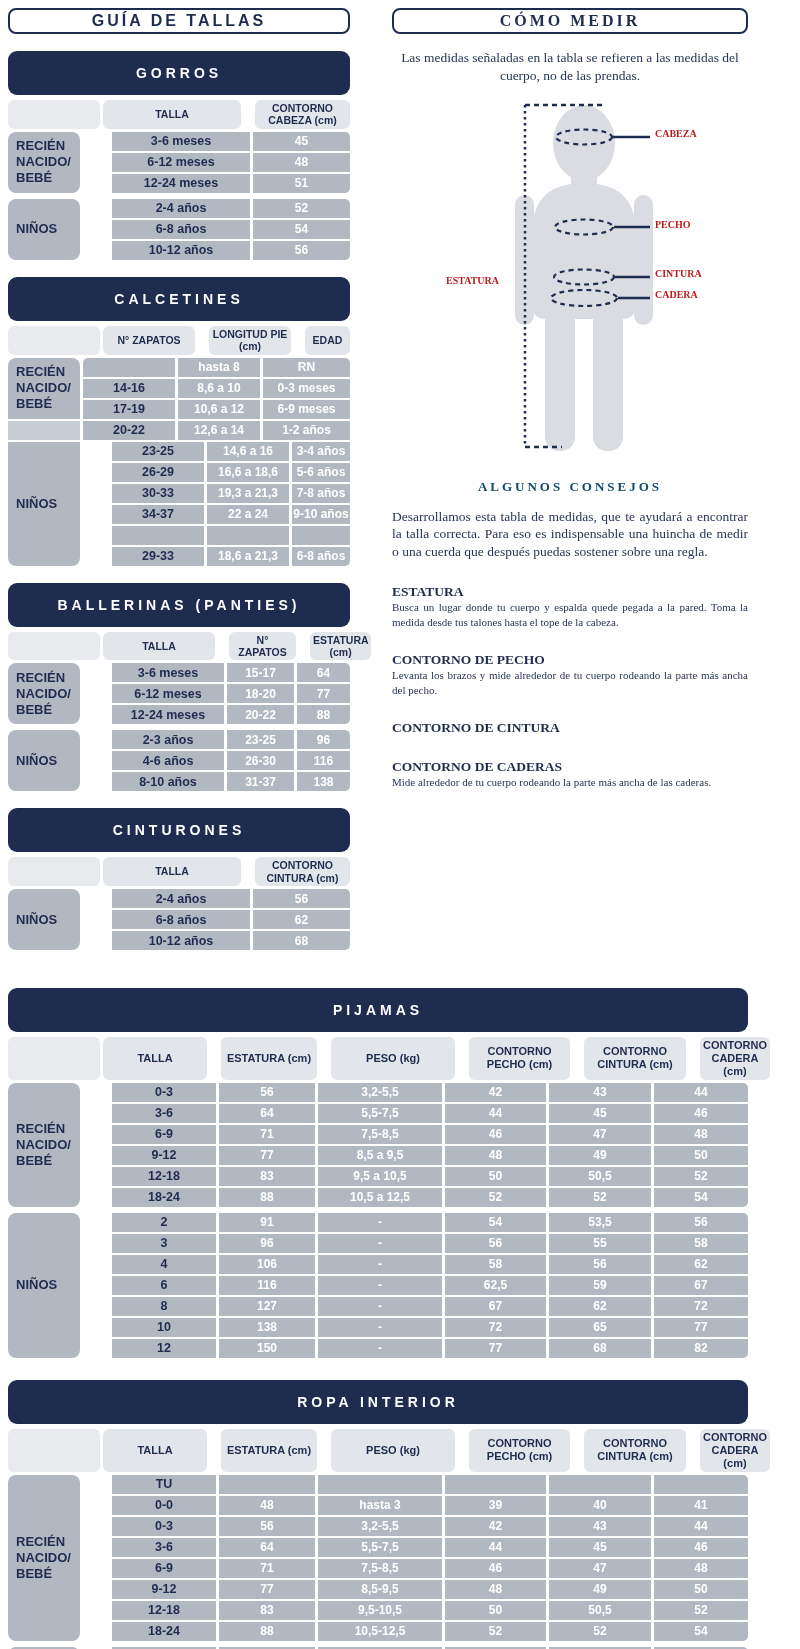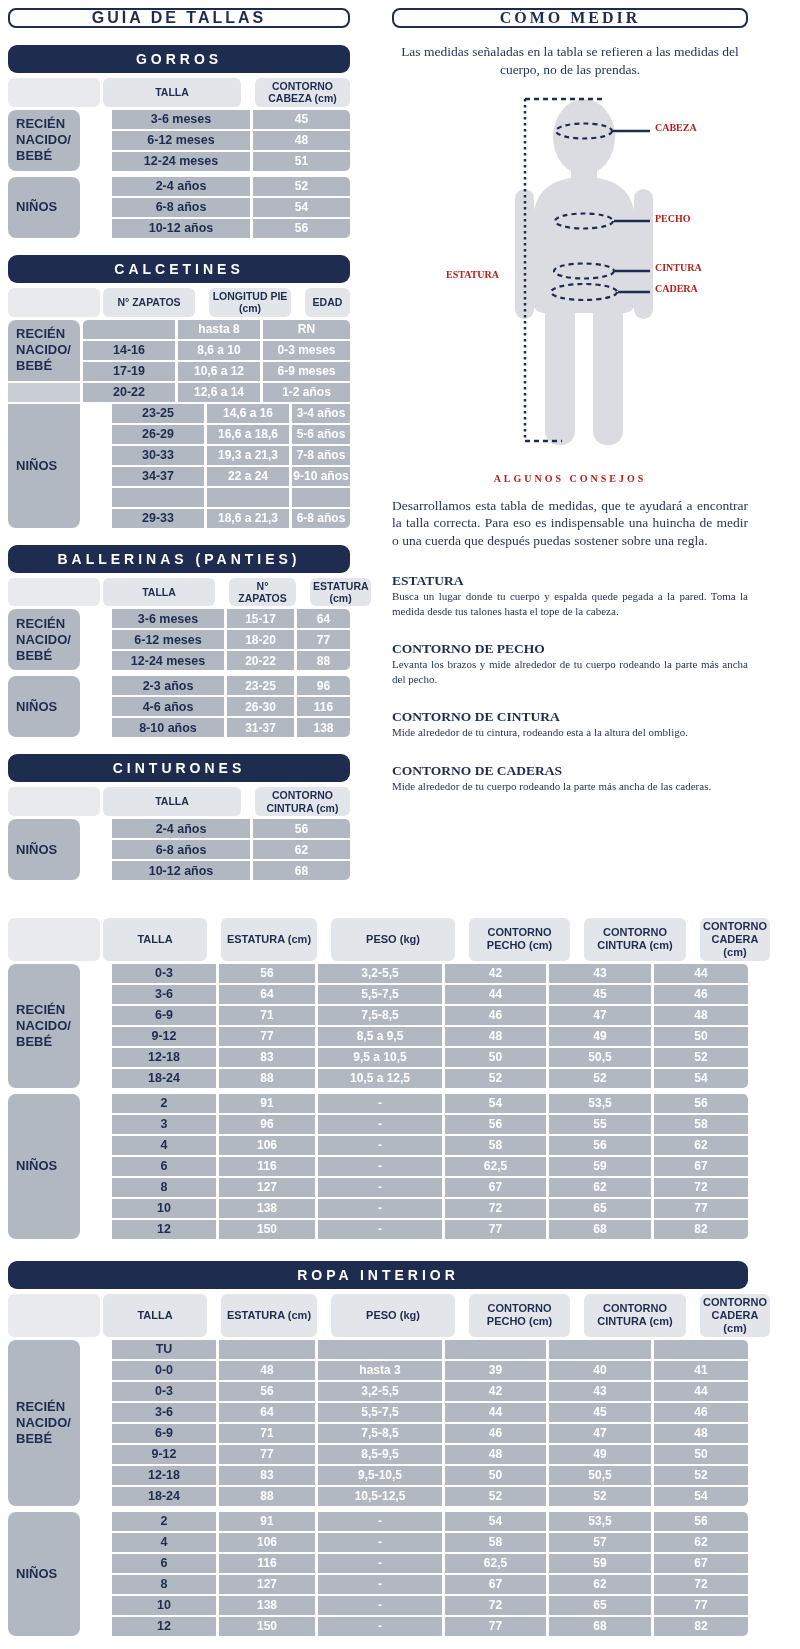--- a/index.html
+++ b/index.html
@@ -8,28 +8,28 @@
     width: 800px; min-height: 1649px;
     font-family: "Liberation Sans", sans-serif;
     color: #1e2c50;
   }
   .page { width: 740px; margin-left: 8px; padding-top: 8px; }
   .topgrid { display: flex; justify-content: space-between; align-items: flex-start; }
   .colL { width: 342px; flex-shrink: 0; }
   .colR { width: 356px; flex-shrink: 0; font-family: Liberation Serif, serif; }
 
   .titlebox {
-    height: 20px; border: 2px solid #1e2c50; border-radius: 8px; background: #fff;
+    height: 26px; border: 2px solid #1e2c50; border-radius: 8px; background: #fff;
     display: flex; align-items: center; justify-content: center;
     font-weight: bold; font-size: 16px; letter-spacing: 3px; color: #1e2c50;
   }
 
   .table { margin-top: 17px; }
   .banner {
-    height: 28px; background: #1e2c50; border-radius: 9px; color: #fff;
+    height: 44px; background: #1e2c50; border-radius: 9px; color: #fff;
     font-weight: bold; font-size: 14px; letter-spacing: 4px;
     display: flex; align-items: center; justify-content: center; margin-bottom: 5px;
   }
   .headrow { display: flex; margin-bottom: 3px; }
   .corner { width: 92px; margin-right: 3px; background: #e9eaee; border-radius: 6px; flex-shrink: 0; }
   .head { flex: 1; display: grid; column-gap: 14px; }
   .hcell {
     background: #e2e5e9; border-radius: 6px; color: #1e2c50;
     display: flex; align-items: center; justify-content: center; text-align: center;
     font-weight: bold; font-size: 10.5px; line-height: 1.18; min-height: 26px; padding: 2px 3px;
@@ -76,21 +76,21 @@
   .diagram svg { position: absolute; left: 0; top: 0; }
   .dlabel { position: absolute; font-weight: bold; font-size: 10px; color: #b91c1c; white-space: nowrap; }
   .lab-cabeza { left: 263px; top: 37px; }
   .lab-pecho { left: 263px; top: 128px; }
   .lab-cintura { left: 263px; top: 177px; }
   .lab-cadera { left: 263px; top: 198px; }
   .lab-estatura { left: 54px; top: 184px; }
 
   .consejos-title {
     margin-top: 16px; text-align: center;
-    font-weight: bold; font-size: 10px; letter-spacing: 3px; color: #b91c1c;
+    font-weight: bold; font-size: 13px; letter-spacing: 3px; color: #0c4a6e;
   }
   .consejos-body { margin-top: 13px; color: #273655; font-size: 13.5px; line-height: 1.32; text-align: justify; }
   .tip { margin-top: 23px; }
   .tip-h { font-weight: bold; font-size: 13.5px; color: #1e2c50; }
   .tip-b { color: #273655; font-size: 11px; line-height: 1.32; text-align: justify; }
 </style>
 </head>
 <body>
 
 <div class="page">
@@ -303,31 +303,31 @@
       <div class="tip">
         <div class="tip-h">ESTATURA</div>
         <div class="tip-b">Busca un lugar donde tu cuerpo y espalda quede pegada a la pared. Toma la medida desde tus talones hasta el tope de la cabeza.</div>
       </div>
       <div class="tip">
         <div class="tip-h">CONTORNO DE PECHO</div>
         <div class="tip-b">Levanta los brazos y mide alrededor de tu cuerpo rodeando la parte más ancha del pecho.</div>
       </div>
       <div class="tip">
         <div class="tip-h">CONTORNO DE CINTURA</div>
-        <div class="tip-b">Mide alrededor de tu cintura, rodeando esta a la altura del ombligo.</div>
       </div>
       <div class="tip">
         <div class="tip-h">CONTORNO DE CADERAS</div>
         <div class="tip-b">Mide alrededor de tu cuerpo rodeando la parte más ancha de las caderas.</div>
       </div>
     </div>
   </div>
 
   <div class="bottom">
     <div class="table wide first-wide t-pijamas">
+      <div class="banner">PIJAMAS</div>
       <div class="headrow">
         <div class="corner"></div>
         <div class="head cols">
             <div class="hcell">TALLA</div>
             <div class="hcell">ESTATURA (cm)</div>
             <div class="hcell">PESO (kg)</div>
             <div class="hcell">CONTORNO PECHO (cm)</div>
             <div class="hcell">CONTORNO CINTURA (cm)</div>
             <div class="hcell">CONTORNO CADERA (cm)</div>
           </div>

